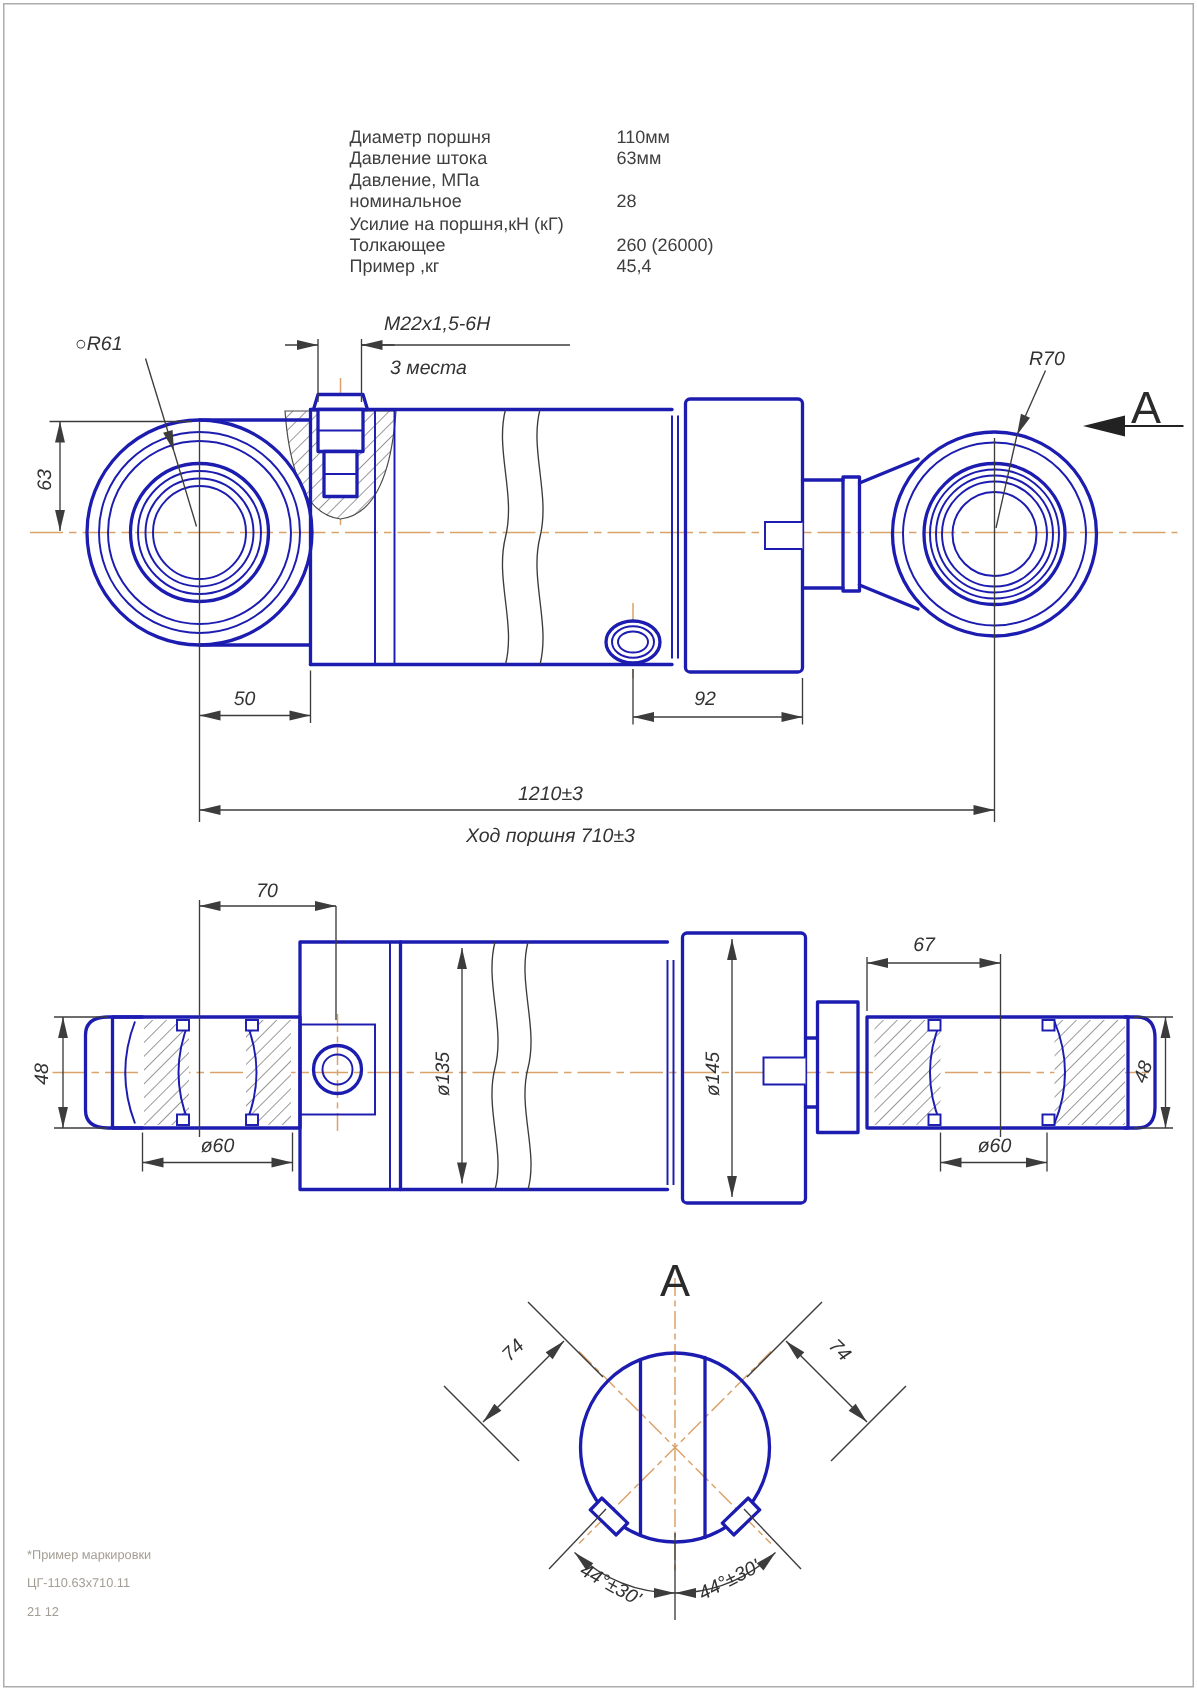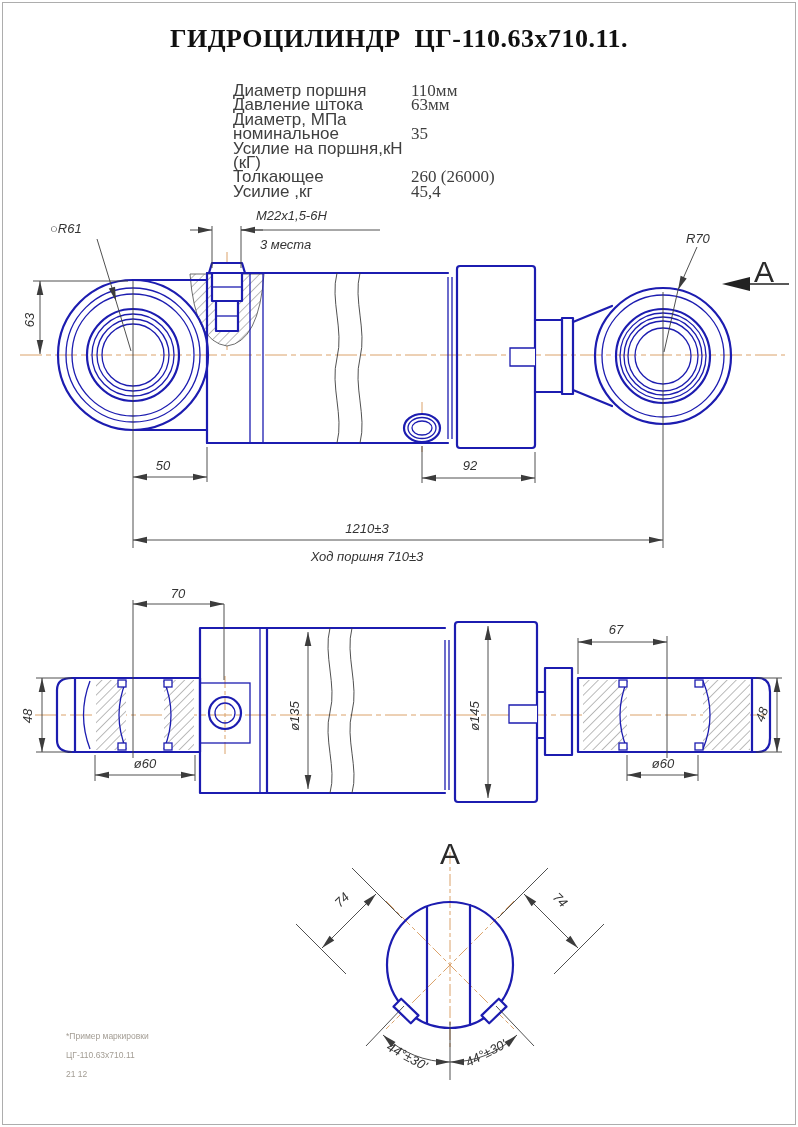--- a/index.html
+++ b/index.html
@@ -1,69 +1,68 @@
 <!DOCTYPE html>
 <html><head>
 <meta charset="utf-8">
 <style>
   html,body{margin:0;padding:0;background:#fff;}
   .page{position:relative;width:798px;height:1127px;background:#fff;font-family:"Liberation Sans",sans-serif;overflow:hidden;}
   .sheet-border{position:absolute;inset:2px;border:1px solid #adadad;pointer-events:none;}
   .title{position:absolute;top:24px;left:0;width:100%;text-align:center;font-family:"Liberation Serif",serif;font-weight:bold;font-size:26px;color:#101010;letter-spacing:.5px;white-space:pre-wrap;}
-  .specs{position:absolute;left:233px;top:84px;font-size:17px;color:#3f3f3f;line-height:14.4px;}
+  .specs{position:absolute;left:233px;top:84px;font-size:12px;color:#3f3f3f;line-height:14.4px;}
   .spec-row{display:flex;}
   .spec-label{width:178px;}
-  .spec-value{white-space:pre;font-family:Liberation Serif, serif;}
+  .spec-value{white-space:pre;}
   .note{position:absolute;left:18px;top:1031px;font-size:8.5px;color:#a39d94;}
-  .note div{margin-bottom:9px;margin-left:48px;}
+  .note div{margin-bottom:9px;}
   svg{position:absolute;left:0;top:0;}
   svg text{font-family:"Liberation Sans",sans-serif;font-style:italic;font-size:13px;fill:#333;}
   text.big{font-size:30px;font-style:normal;fill:#2a2a2a;}
   .blue{stroke:#1c1cb0;fill:none;stroke-width:2.2;stroke-linejoin:round;stroke-linecap:round;}
   .blue-t{stroke:#1c1cb0;fill:none;stroke-width:1.3;}
   .dim{stroke:#3c3c3c;fill:none;stroke-width:.9;}
   .cl{stroke:#dba26a;fill:none;stroke-width:1;stroke-dasharray:22 4 5 4;}
   .cl2{stroke:#dba26a;fill:none;stroke-width:1;stroke-dasharray:12 3 4 3;}
   .wfill{fill:#fff;}
 </style>
 </head>
 <body>
 
 <div class="page">
   <div class="sheet-border"></div>
 
-  <div class="title">ГИДРОЦИЛИНДР  ЦГ-110.63х710.11.</div>
 
   <div class="specs">
     <div class="spec-row">
         <span class="spec-label">Диаметр поршня</span>
         <span class="spec-value">110мм</span>
       </div>
     <div class="spec-row">
         <span class="spec-label">Давление штока</span>
         <span class="spec-value">63мм</span>
       </div>
     <div class="spec-row">
-        <span class="spec-label">Диаметр, МПа</span>
+        <span class="spec-label">Давление, МПа</span>
         <span class="spec-value"></span>
       </div>
     <div class="spec-row">
         <span class="spec-label">номинальное</span>
-        <span class="spec-value">35</span>
+        <span class="spec-value">28</span>
       </div>
     <div class="spec-row">
         <span class="spec-label">Усилие на поршня,кН (кГ)</span>
         <span class="spec-value"></span>
       </div>
     <div class="spec-row">
         <span class="spec-label">Толкающее</span>
         <span class="spec-value">260 (26000)</span>
       </div>
     <div class="spec-row">
-        <span class="spec-label">Усилие ,кг</span>
+        <span class="spec-label">Пример ,кг</span>
         <span class="spec-value">45,4</span>
       </div>
   </div>
 
   <svg width="798" height="1127" viewBox="0 0 798 1127">
     <defs>
       <marker id="ar" markerWidth="16" markerHeight="8" refX="15" refY="4" orient="auto" markerUnits="userSpaceOnUse">
           <path d="M1,0.7 L15,4 L1,7.3 Z" fill="#3c3c3c"></path>
         </marker>
       <marker id="ars" markerWidth="16" markerHeight="8" refX="15" refY="4" orient="auto-start-reverse" markerUnits="userSpaceOnUse">

